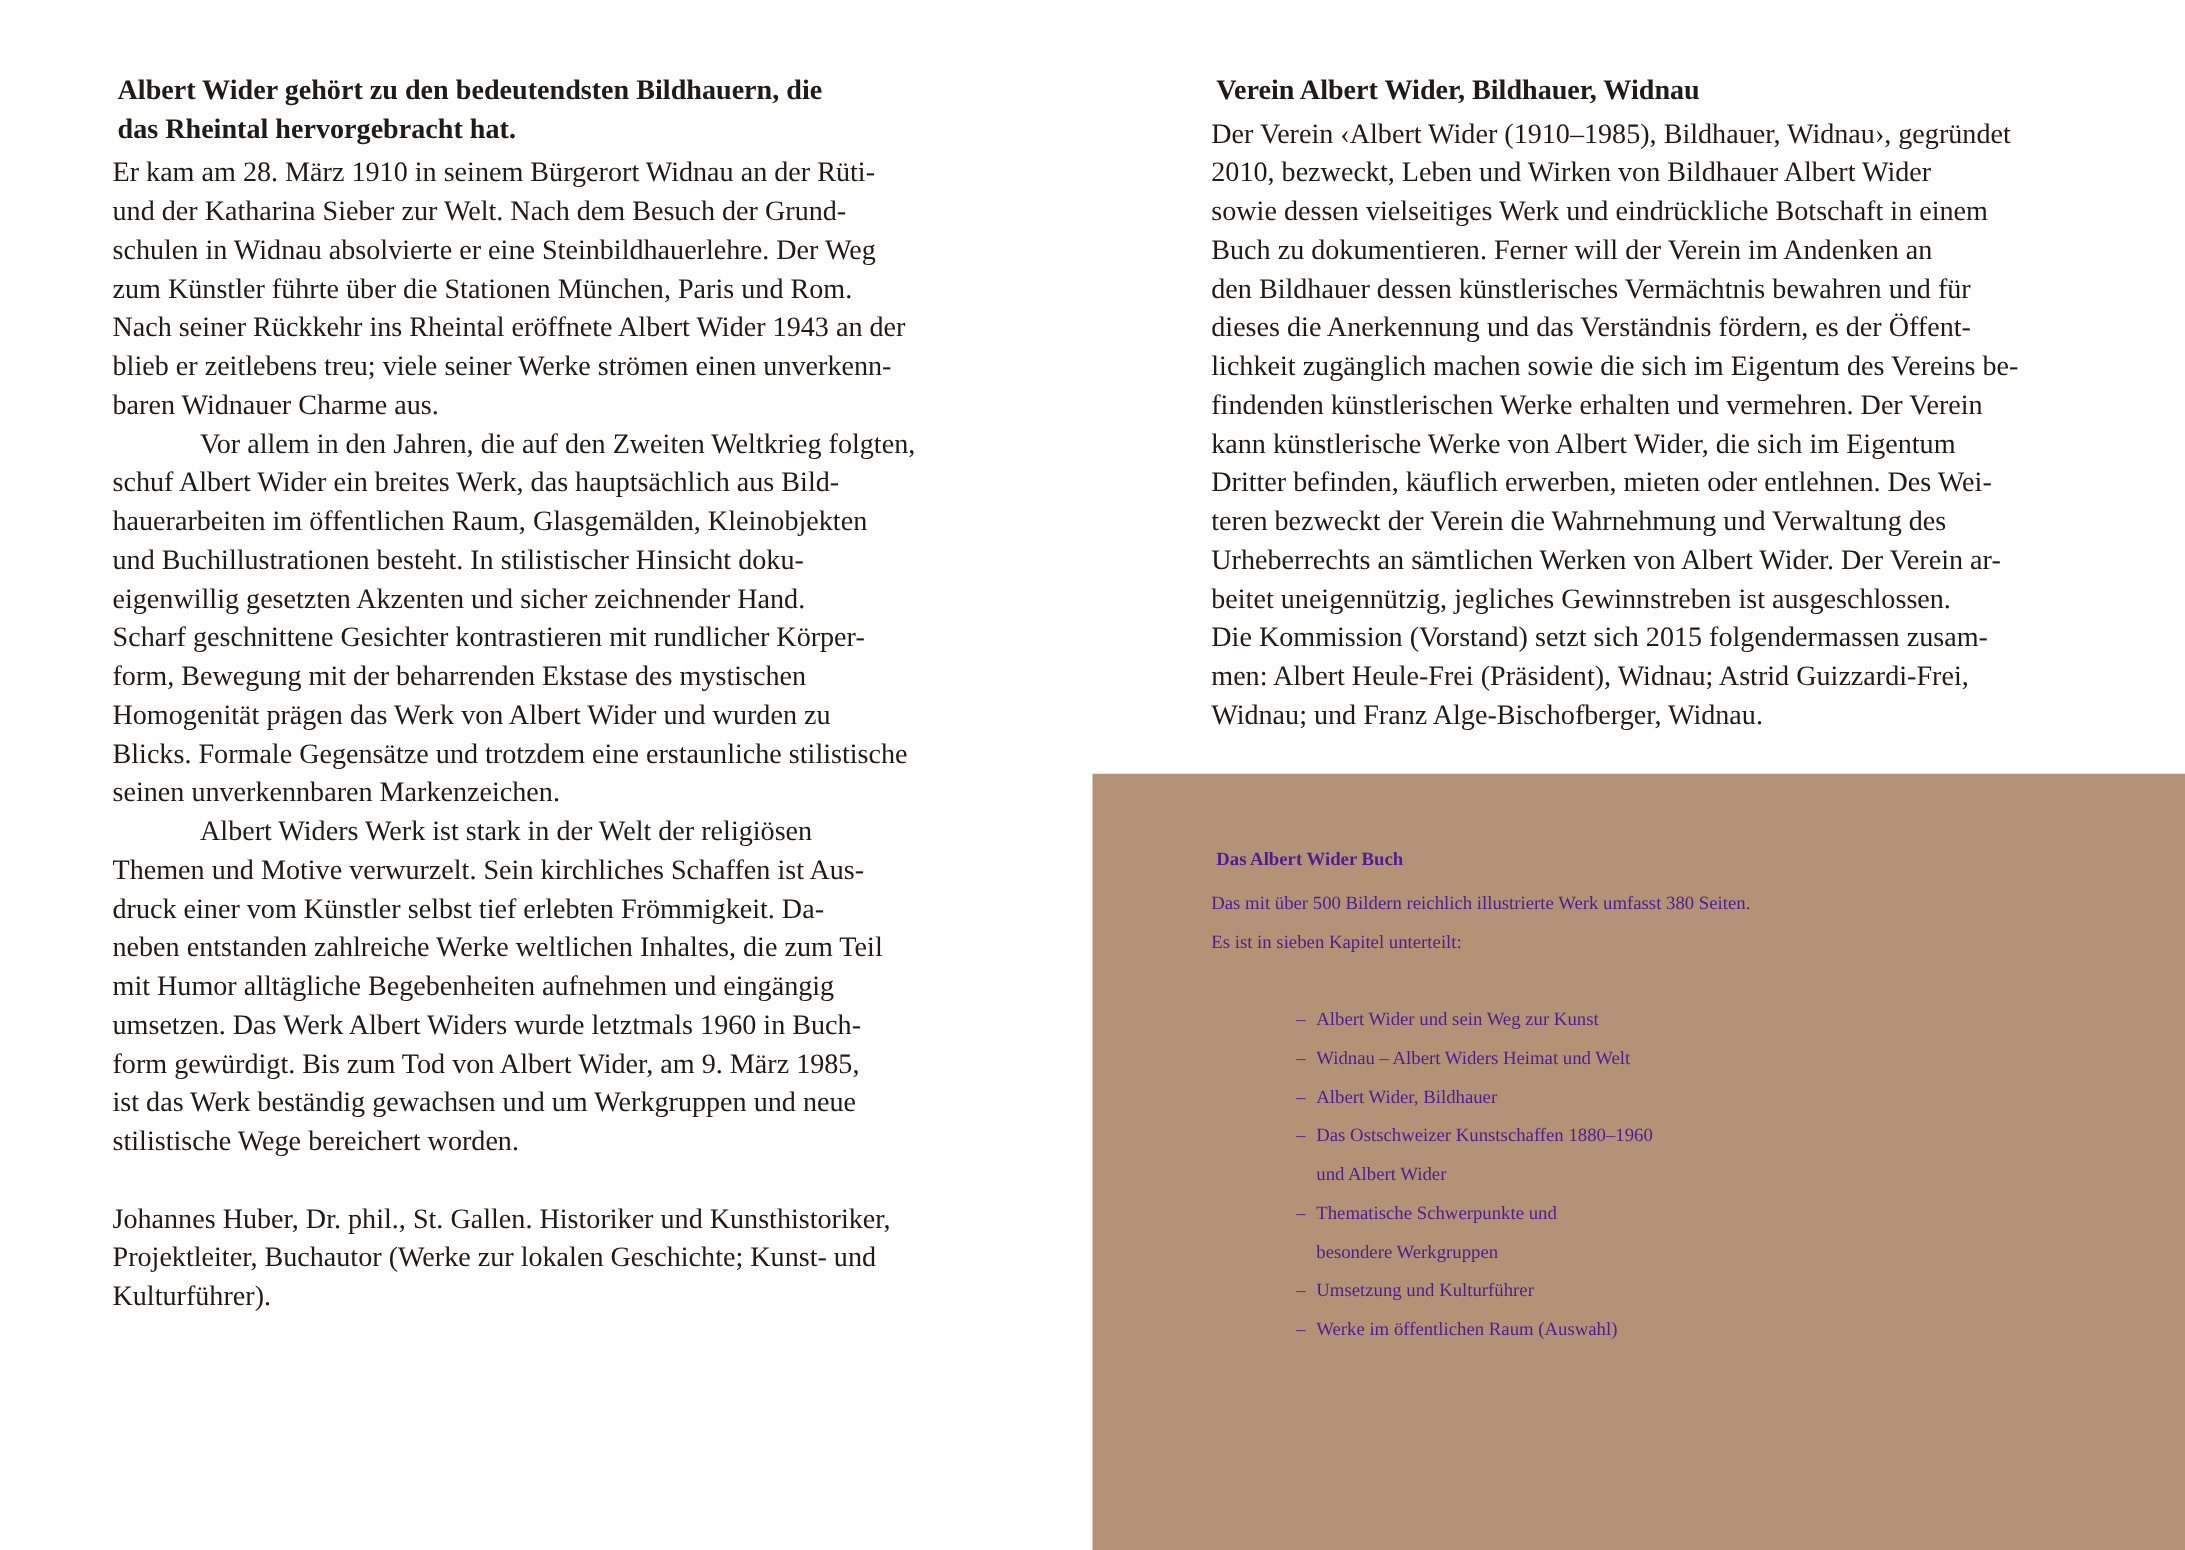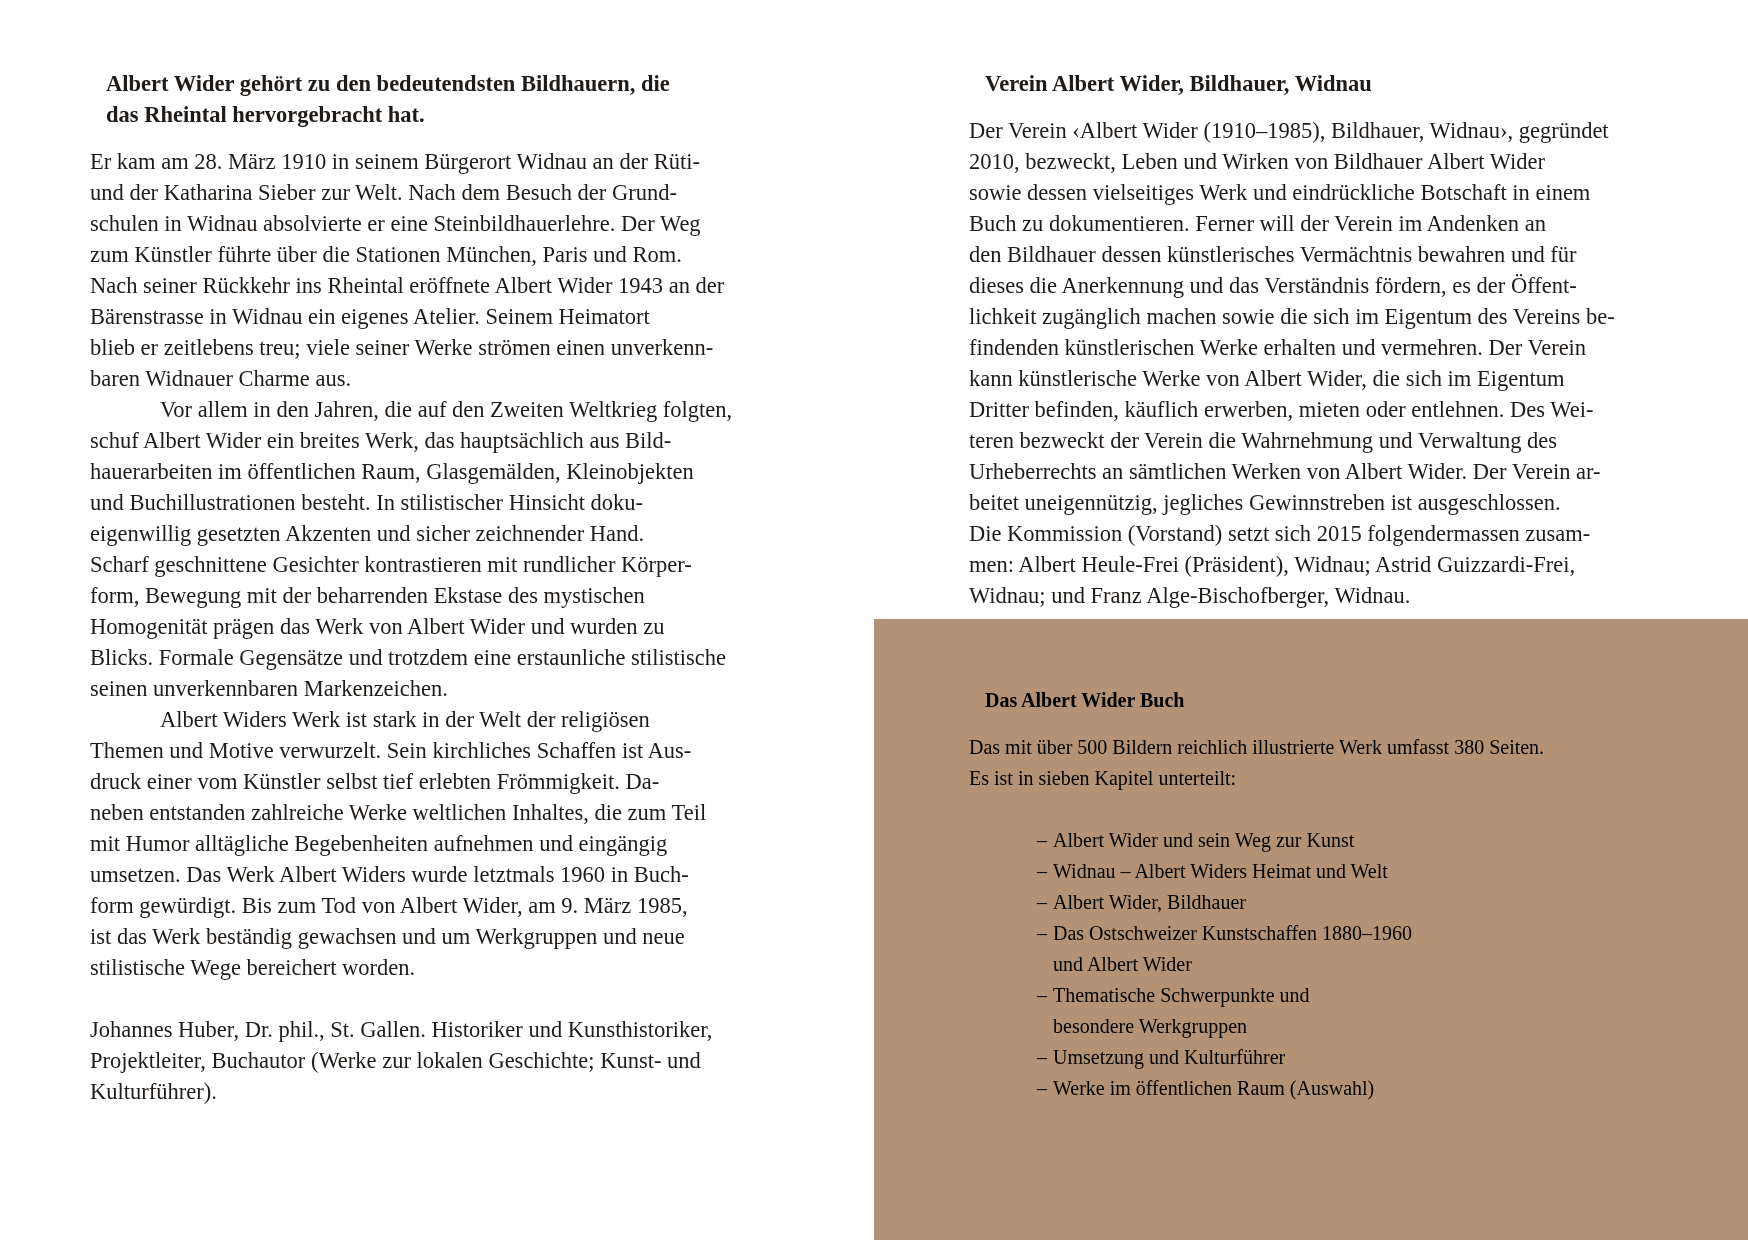--- a/index.html
+++ b/index.html
@@ -25,21 +25,21 @@
       top: 52px;
       width: 700px;
     }
     .col-right {
       left: 969px;
       top: 52px;
       width: 700px;
     }
     .heading {
       font-weight: bold;
-      margin: 16px;
+      margin: 4px;
     }
     .line {
       display: block;
       white-space: nowrap;
     }
     .indent {
       padding-left: 70px;
     }
     .gap {
       height: 31px;
@@ -50,22 +50,22 @@
       top: 619px;
       width: 874px;
       height: 621px;
       background: #b49275;
     }
     .book-inner {
       position: absolute;
       left: 95px;
       top: 50px;
       width: 740px;
-      color: #000000;
-      font-size: 20px;
+      color: #4c1d95;
+      font-size: 15px;
       line-height: 31px;
     }
     .chapter-list {
       list-style: none;
       margin: 31px 0 0 0;
       padding: 0 0 0 68px;
     }
     .chapter-list li {
       position: relative;
       padding-left: 16px;
@@ -84,21 +84,20 @@
     <span class="line">Albert Wider gehört zu den bedeutendsten Bildhauern, die</span>
     <span class="line">das Rheintal hervorgebracht hat.</span>
   </div>
 
   <div>
     <span class="line">Er kam am 28. März 1910 in seinem Bürgerort Widnau an der Rüti-</span>
     <span class="line">und der Katharina Sieber zur Welt. Nach dem Besuch der Grund-</span>
     <span class="line">schulen in Widnau absolvierte er eine Steinbildhauerlehre. Der Weg</span>
     <span class="line">zum Künstler führte über die Stationen München, Paris und Rom.</span>
     <span class="line">Nach seiner Rückkehr ins Rheintal eröffnete Albert Wider 1943 an der</span>
-    <span class="line">Bärenstrasse in Widnau ein eigenes Atelier. Seinem Heimatort</span>
     <span class="line">blieb er zeitlebens treu; viele seiner Werke strömen einen unverkenn-</span>
     <span class="line">baren Widnauer Charme aus.</span>
   </div>
 
   <div>
     <span class="line indent">Vor allem in den Jahren, die auf den Zweiten Weltkrieg folgten,</span>
     <span class="line">schuf Albert Wider ein breites Werk, das hauptsächlich aus Bild-</span>
     <span class="line">hauerarbeiten im öffentlichen Raum, Glasgemälden, Kleinobjekten</span>
     <span class="line">und Buchillustrationen besteht. In stilistischer Hinsicht doku-</span>
     <span class="line">eigenwillig gesetzten Akzenten und sicher zeichnender Hand.</span>

